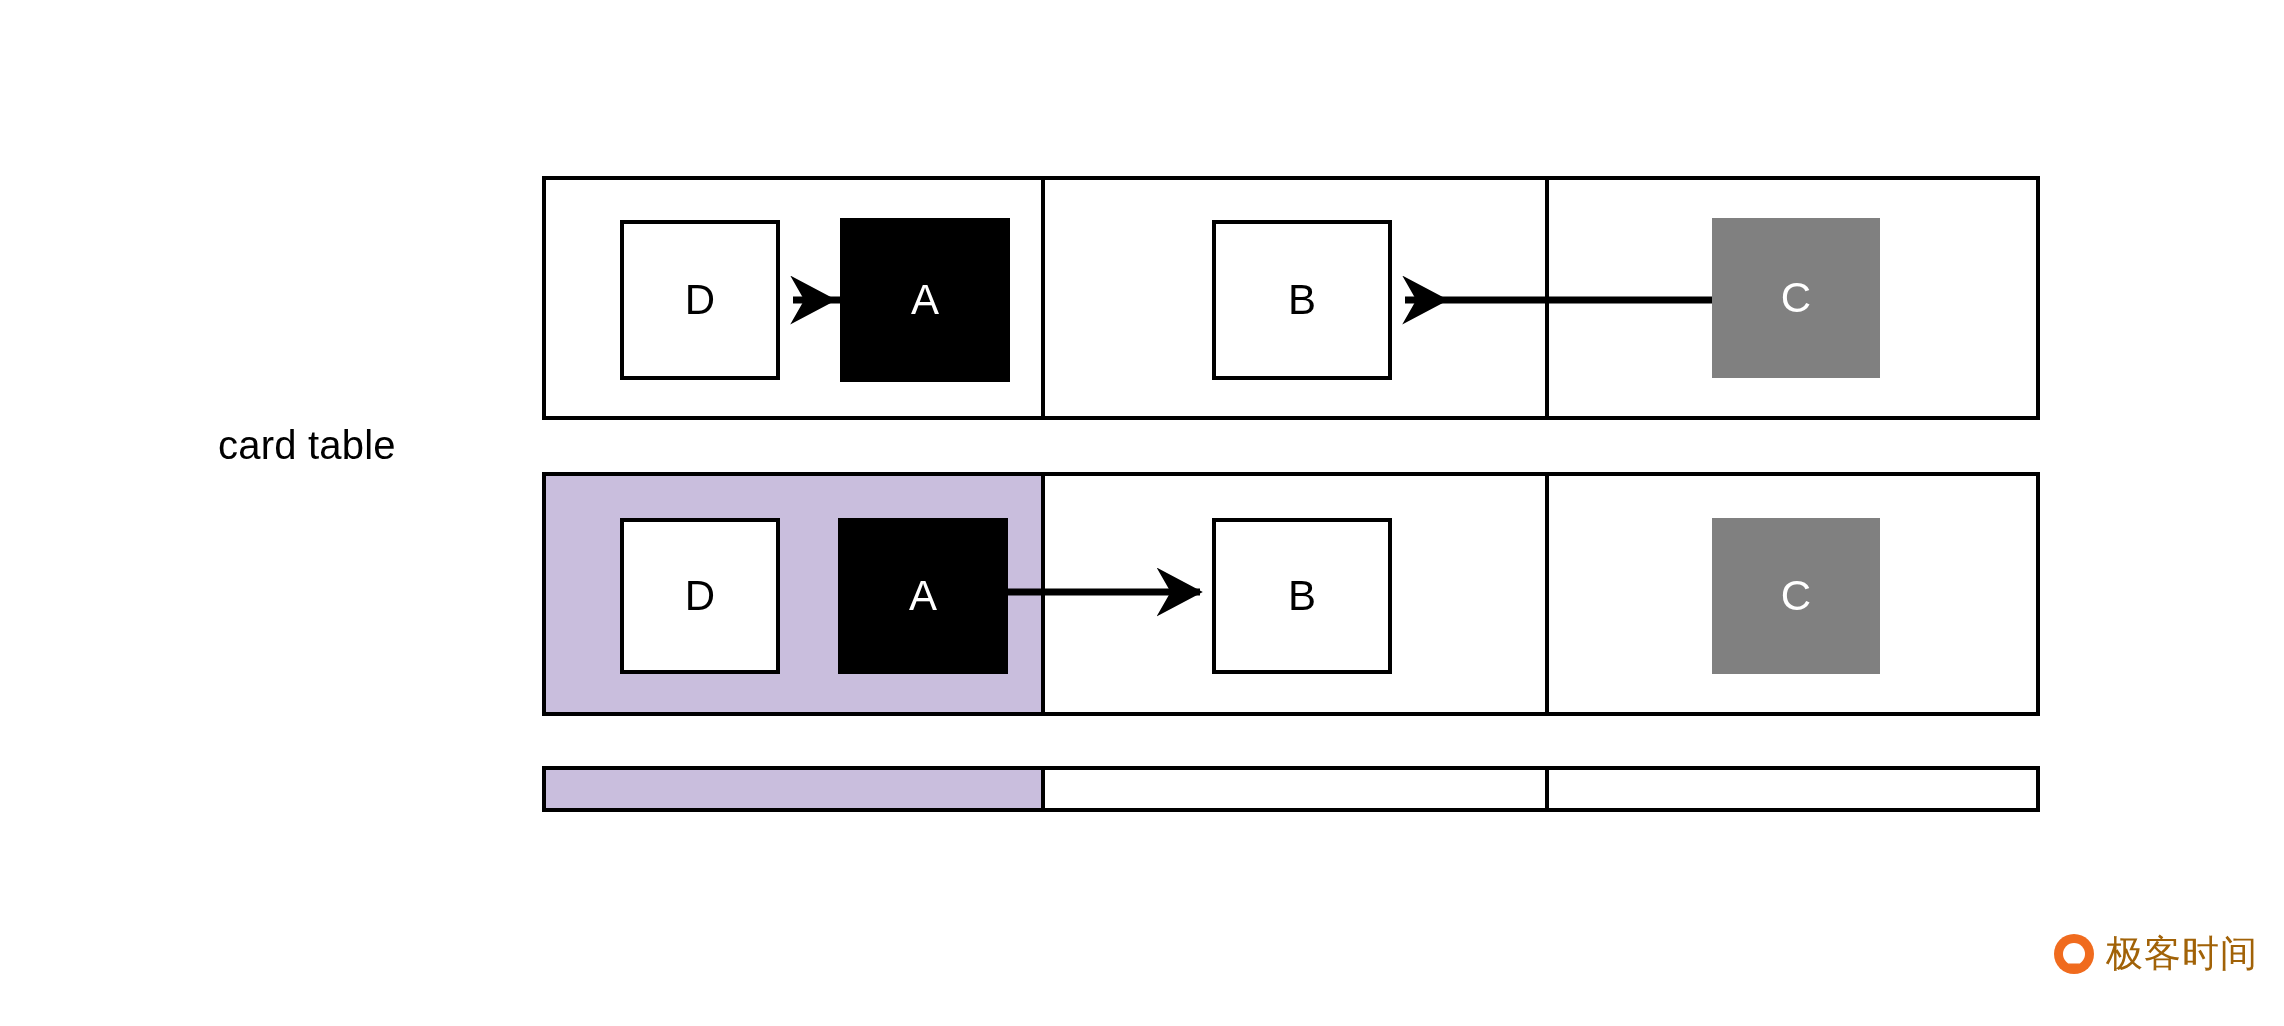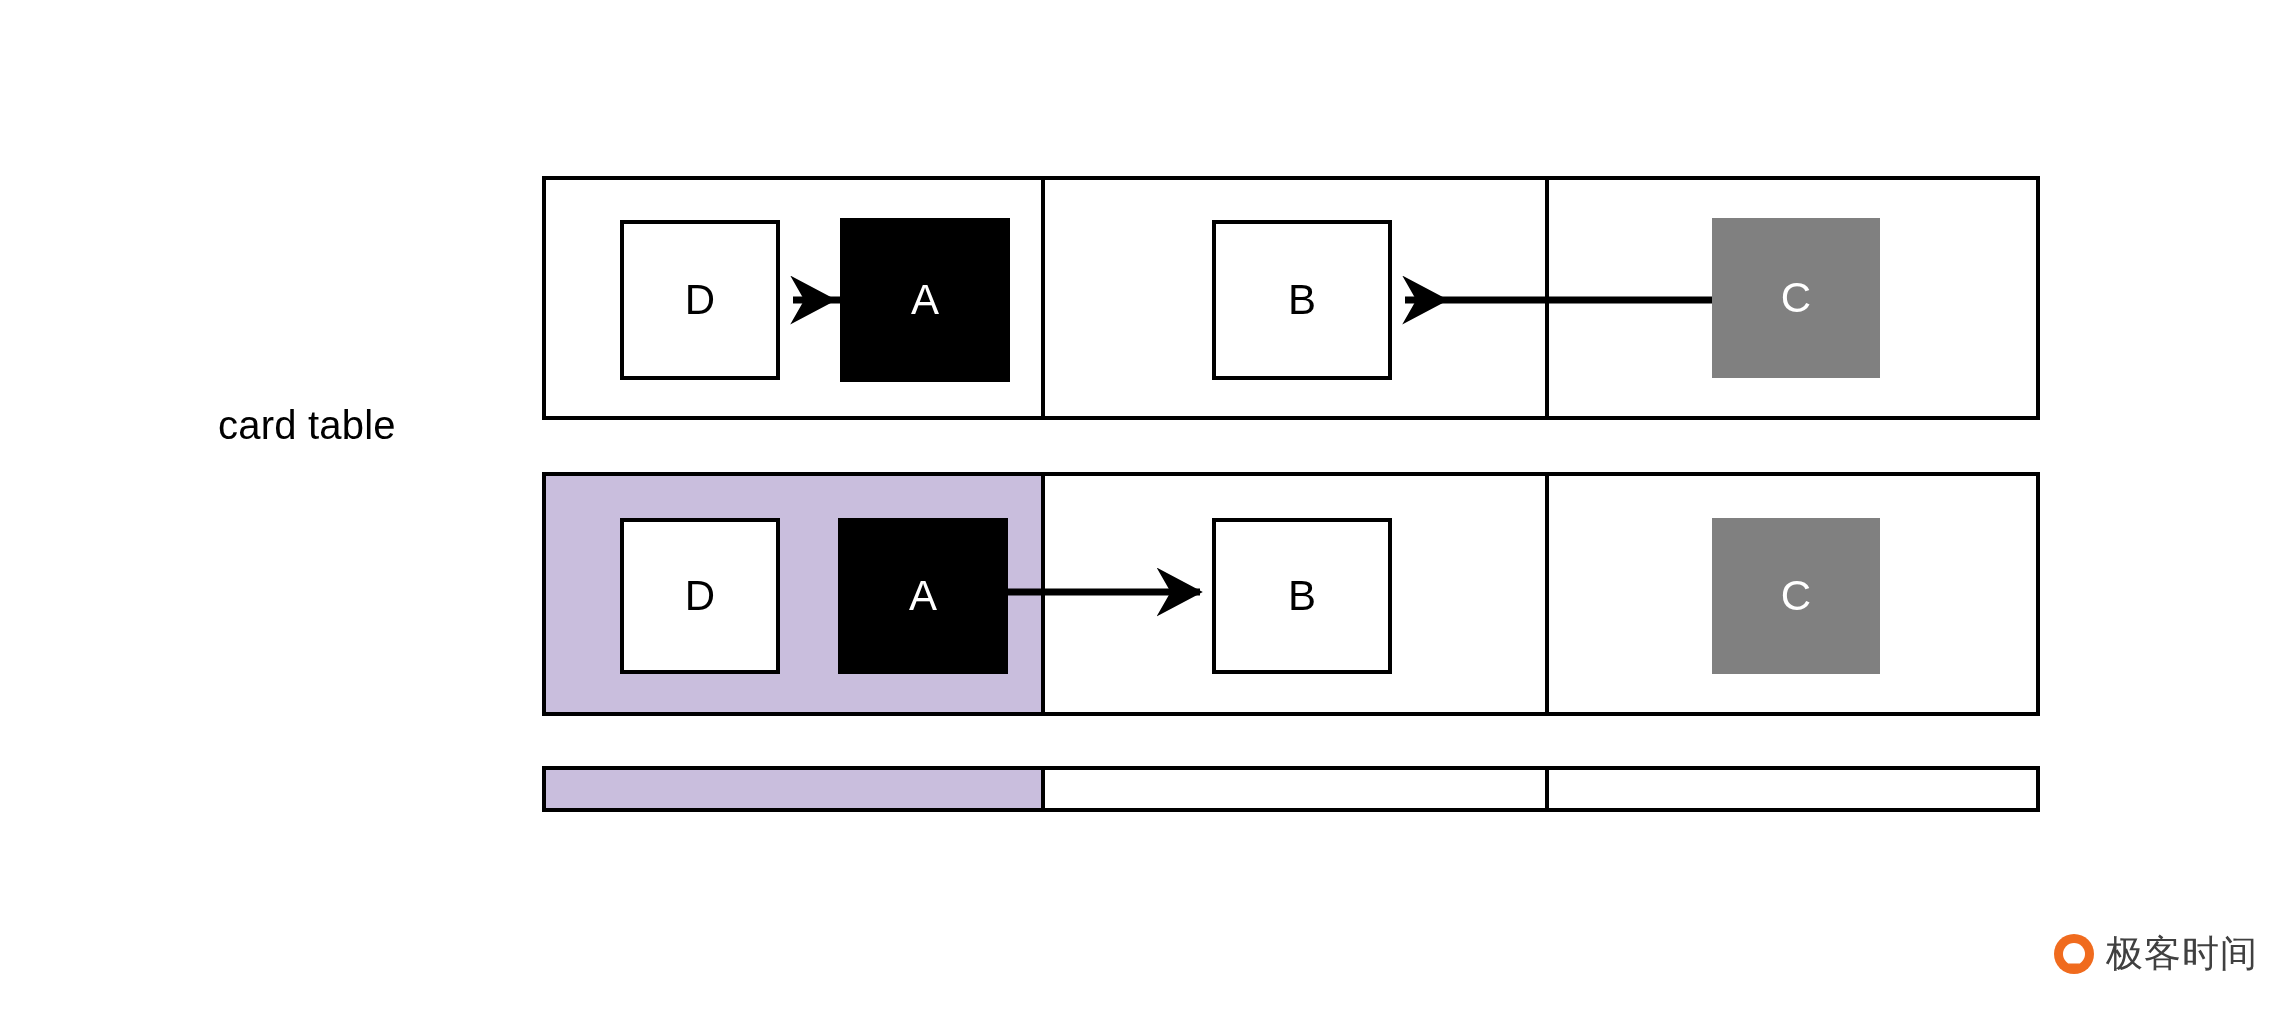--- a/index.html
+++ b/index.html
@@ -24,20 +24,21 @@
   }
 
   
   .row-label {
     position: absolute;
     font-size: 40px;
     line-height: 50px;
     color: #000000;
     white-space: pre-line;
     letter-spacing: .2px;
+    margin-top: 20px;
   }
   #label-card-table { left: 218px; top: 400px; }
   #label-mod-union  { left: 218px; top: 742px; }
 
   
   .table-frame {
     position: absolute;
     box-sizing: border-box;
     border: 4px solid #000000;
     background: #ffffff;
@@ -132,21 +133,21 @@
     gap: 10px;
   }
   #watermark-logo {
     width: 44px;
     height: 44px;
     flex: 0 0 auto;
   }
   #watermark-text {
     font-size: 37px;
     line-height: 44px;
-    color: #404040;
+    color: #a16207;
     font-family: "DejaVu Sans", sans-serif;
     letter-spacing: 1px;
   }
 </style>
 </head>
 <body>
 
 <div id="stage">
 
   <div id="card-table-row" class="table-frame">

